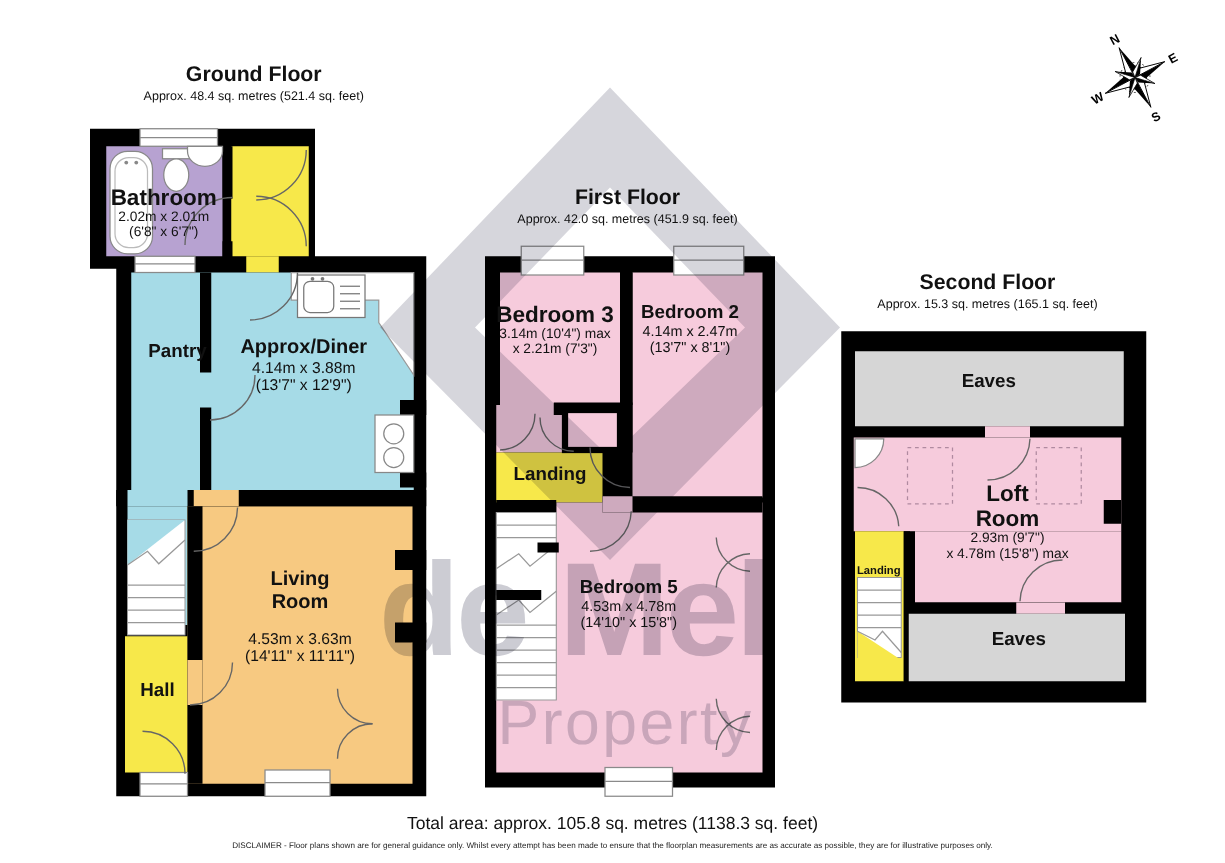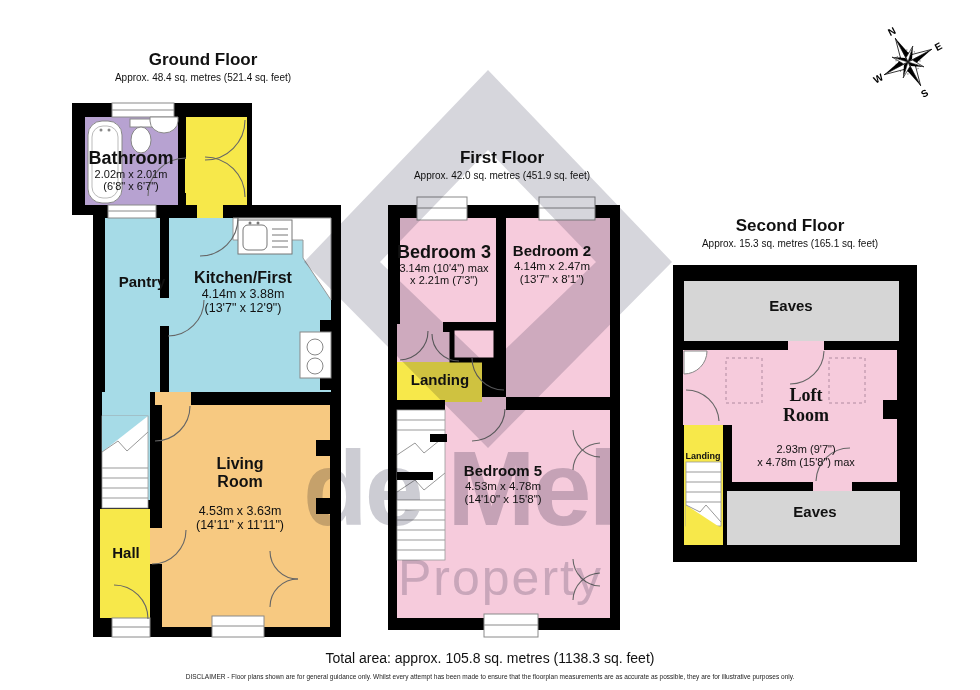--- a/index.html
+++ b/index.html
@@ -15,21 +15,21 @@
   .flr-title{position:absolute;transform:translateX(-50%);text-align:center;white-space:nowrap;}
   .flr-title .t{font-size:17px;font-weight:bold;}
   .flr-title .s{font-size:10px;margin-top:2px;}
   .rl{position:absolute;transform:translate(-50%,-50%);text-align:center;line-height:1.12;z-index:3;}
   .rl .n{font-weight:bold;font-size:15px;}
   .rl .d{font-size:11.5px;}
   .rl.sm .n{font-size:18px;}.rl.sm .d{font-size:11px;}
   .rl.lg .n{font-size:16px;}.rl.lg .d{font-size:12.5px;}
   .rl.tiny .n{font-size:9px;}
   .rl.wrap .n{width:78px;margin:13px auto;}
-  .rl.wrap2 .n{width:56px;margin:18px auto;font-family:Liberation Serif, serif;}
+  .rl.wrap2 .n{width:56px;margin:0 auto;}
   #footer-total{position:absolute;left:490px;top:650px;transform:translateX(-50%);
                 font-size:14px;white-space:nowrap;z-index:3;}
   #footer-disclaimer{position:absolute;left:490px;top:673px;transform:translateX(-50%);
                 font-size:6.5px;color:#222;white-space:nowrap;z-index:3;}
 </style>
 </head>
 <body>
 
 <div id="canvas">
 
@@ -264,21 +264,21 @@
 
 <div class="rl sm" style="left:131px;top:170px;">
   <div class="n">Bathroom</div>
   <div class="d">2.02m x 2.01m</div>
   <div class="d">(6'8" x 6'7")</div>
 </div>
 <div class="rl" style="left:130px;top:282px;padding-left:24px;">
   <div class="n">Pantry</div>
 </div>
 <div class="rl lg" style="left:243px;top:292px;">
-  <div class="n">Kitchen/First</div>
+  <div class="n">Approx/Diner</div>
   <div class="d">4.14m x 3.88m</div>
   <div class="d">(13'7" x 12'9")</div>
 </div>
 <div class="rl lg wrap" style="left:240px;top:487px;">
   <div class="n">Living Room</div>
   <div class="d">4.53m x 3.63m</div>
   <div class="d">(14'11" x 11'11")</div>
 </div>
 <div class="rl" style="left:126px;top:553px;">
   <div class="n">Hall</div>

